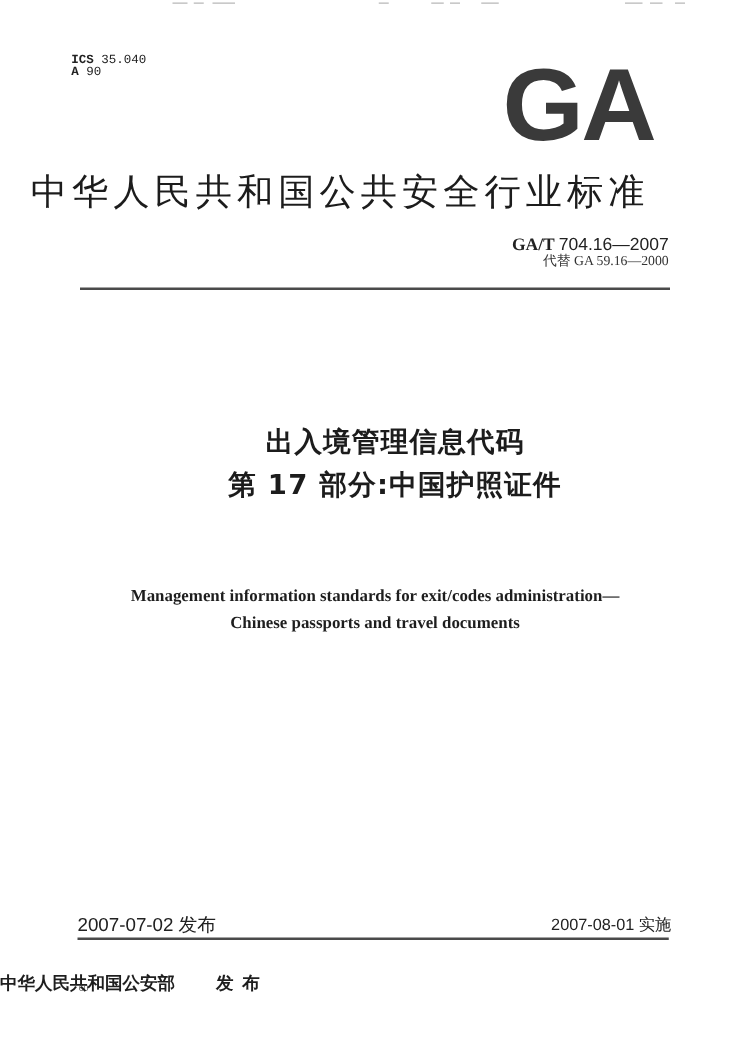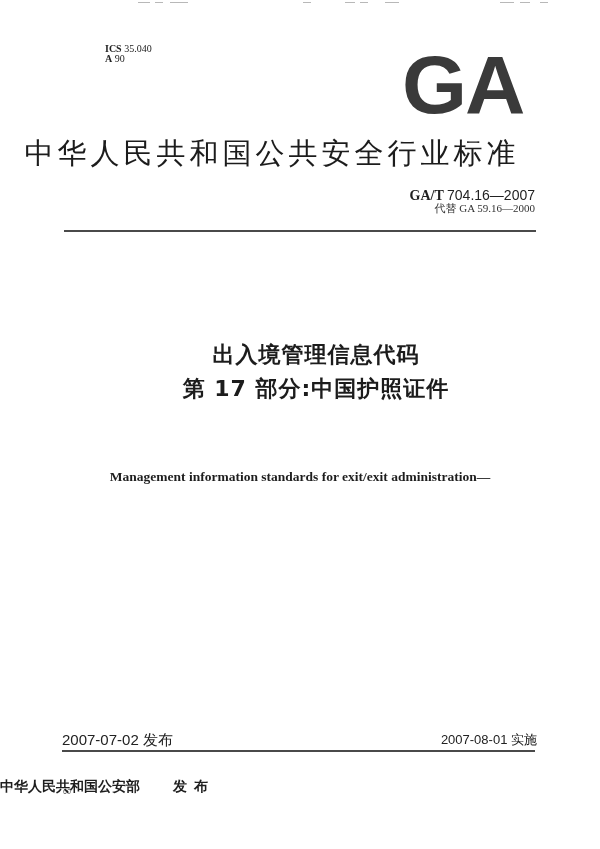--- a/index.html
+++ b/index.html
@@ -19,22 +19,22 @@
 
     .scan-marks {
       position: absolute; left: 0; top: 0; width: 600px; height: 6px;
     }
     .scan-mark {
       position: absolute; top: 2px; height: 1px; background: #b8b8b8;
     }
 
     .ics {
       left: 57px; top: 44px;
-      font-family: Liberation Serif, serif;
-      font-size: 10px; line-height: 10px; color: #222; margin-left: 48px;
+      font-family: Liberation Mono, monospace;
+      font-size: 10px; line-height: 10px; color: #222;
     }
     .ics .lbl { font-weight: bold; }
 
     .ga-logo {
       left: 402px; top: 50px;
       font-family: "Liberation Sans", "DejaVu Sans", sans-serif;
       font-weight: bold;
       font-size: 82px;
       line-height: 70px;
       letter-spacing: -2px;
@@ -157,21 +157,22 @@
 </div>
 
 <div class="rule" style="left:64px; top:230px; width:472px;"></div>
 
 <div class="abs cn-title">
   <div>出入境管理信息代码</div>
   <div>第 17 部分:中国护照证件</div>
 </div>
 
 <div class="abs en-title">
-  <div>Management information standards for exit/exit administration—</div>
+  <div>Management information standards for exit/codes administration—</div>
+  <div>Chinese passports and travel documents</div>
 </div>
 
 <div class="abs date-left">2007-07-02 发布</div>
 <div class="abs date-right">2007-08-01 实施</div>
 
 <div class="rule" style="left:62px; top:750px; width:473px;"></div>
 
 <div class="abs page-num">60</div>
 
 <div class="abs publisher">

